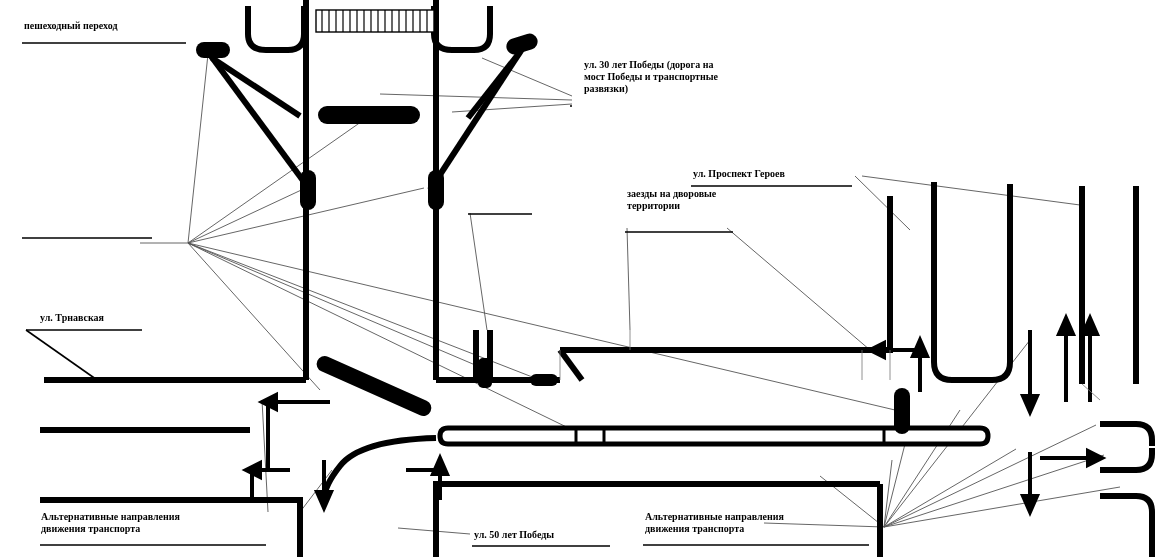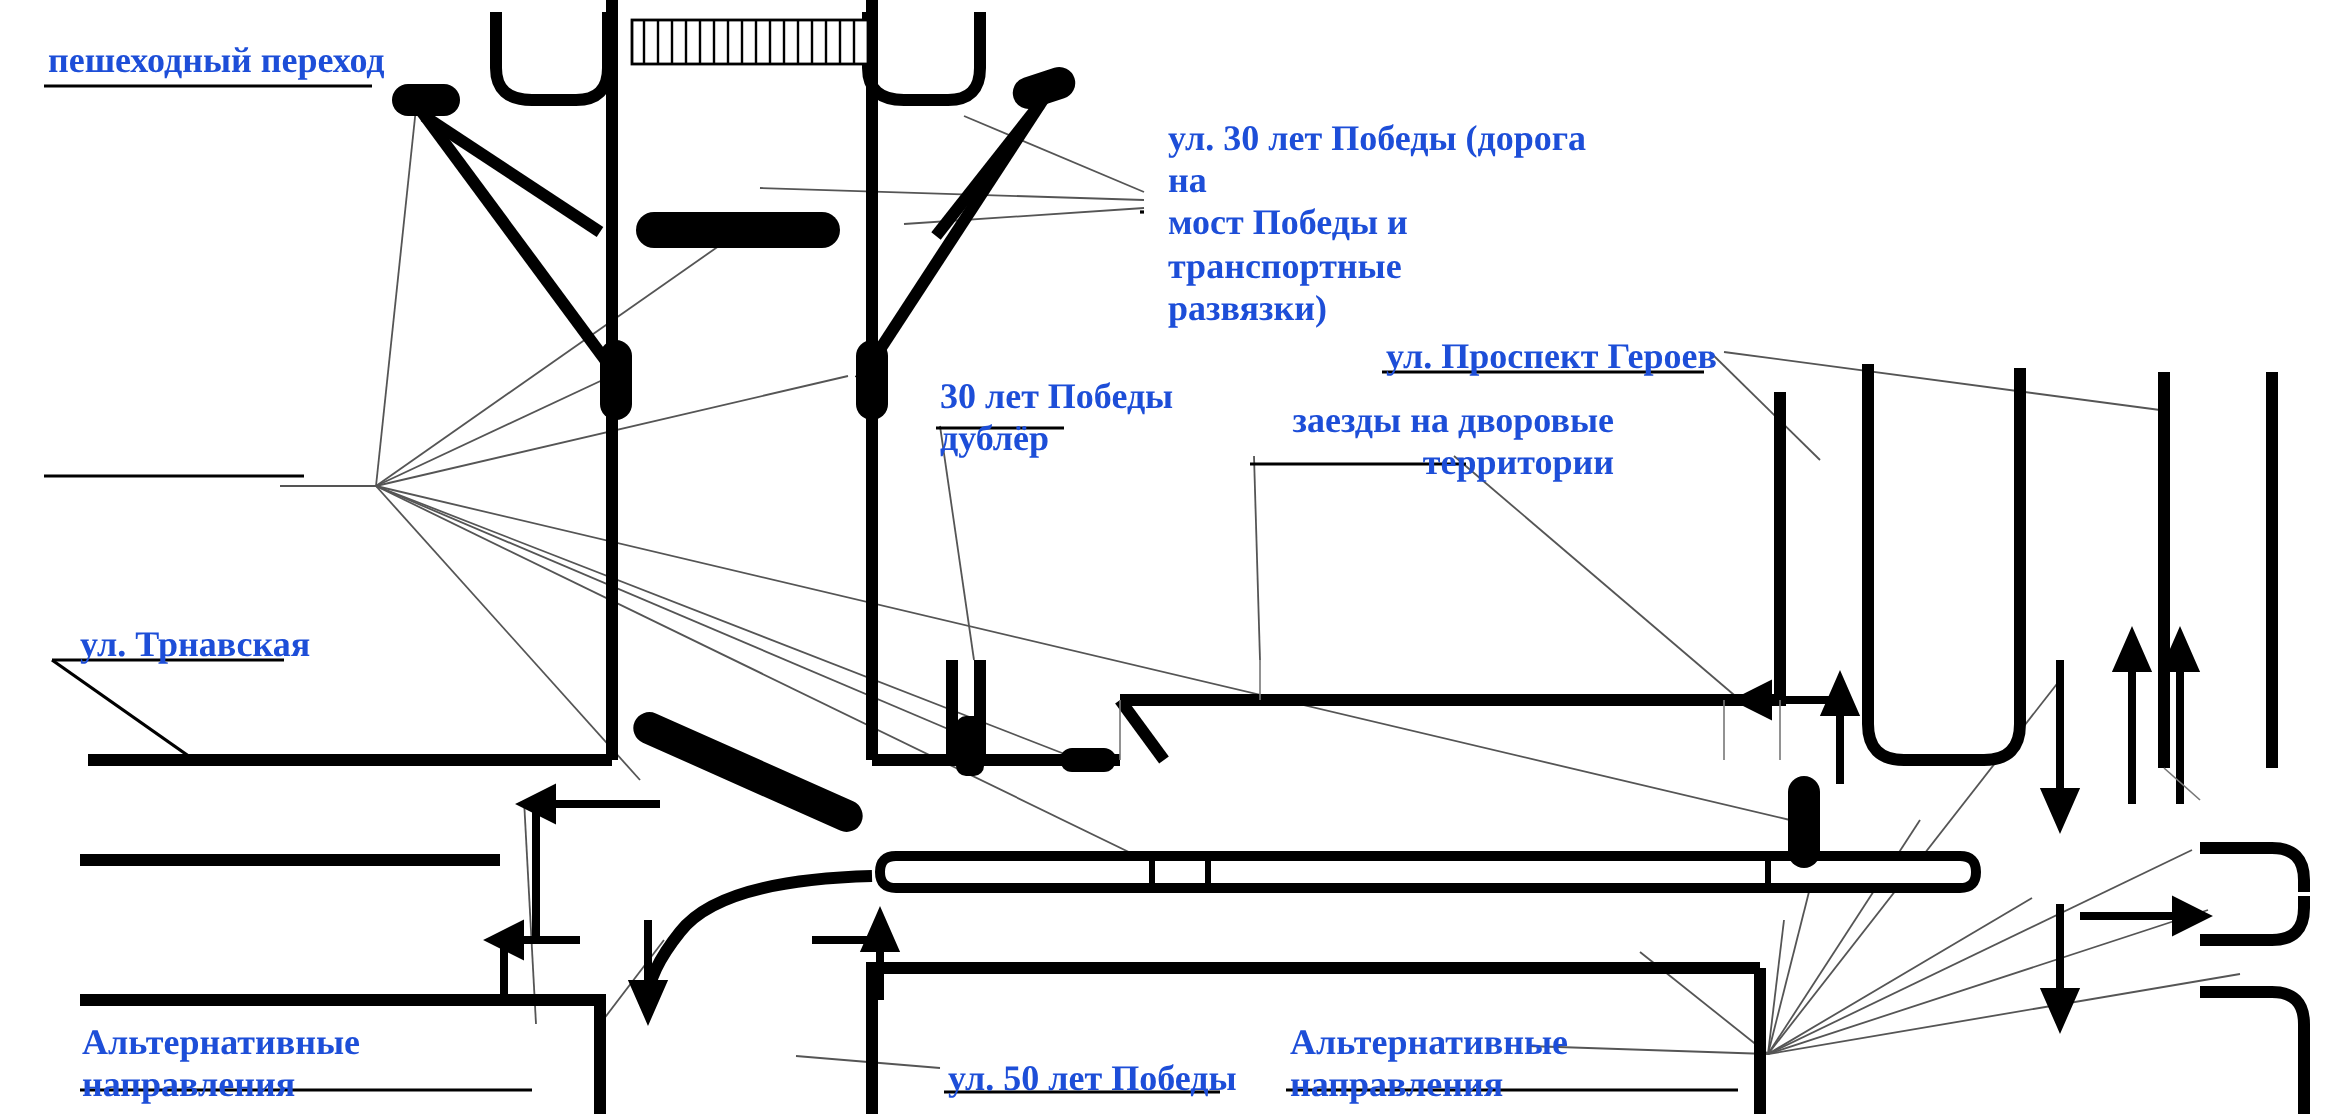--- a/index.html
+++ b/index.html
@@ -19,22 +19,22 @@
     position: absolute;
     left: 0;
     top: 0;
     width: 1170px;
     height: 557px;
   }
   .lbl {
     position: absolute;
     font-family: "Liberation Serif", serif;
     font-weight: bold;
-    font-size: 18px;
-    color: #1d4ed8;
+    font-size: 10px;
+    color: #000000;
     line-height: 1.18;
     white-space: pre-line;
   }
 </style>
 </head>
 <body>
 
 <div id="stage">
 
   <svg id="diagram-svg" viewBox="0 0 1170 557">
@@ -237,24 +237,22 @@
 
   <div class="lbl" style="left:24px; top:20px;">пешеходный переход</div>
 
   <div class="lbl" style="left:572px; top:59px; width:232px;margin-left:12px;">ул. 30 лет Победы (дорога на
 мост Победы и транспортные
 развязки)</div>
 
 
   <div class="lbl" style="left:693px; top:168px;">ул. Проспект Героев</div>
 
-  <div class="lbl" style="left:470px; top:188px; width:140px;">30 лет Победы
-дублёр</div>
-
-  <div class="lbl" style="left:627px; top:200px; width:180px;text-align:right;">заезды на дворовые
+
+  <div class="lbl" style="left:627px; top:188px; width:180px;">заезды на дворовые
 территории</div>
 
   <div class="lbl" style="left:28px; top:312px;margin-left:12px;">ул. Трнавская</div>
 
   <div class="lbl" style="left:41px; top:511px; width:240px;">Альтернативные направления
 движения транспорта</div>
 
   <div class="lbl" style="left:474px; top:529px;">ул. 50 лет Победы</div>
 
   <div class="lbl" style="left:645px; top:511px; width:240px;">Альтернативные направления

